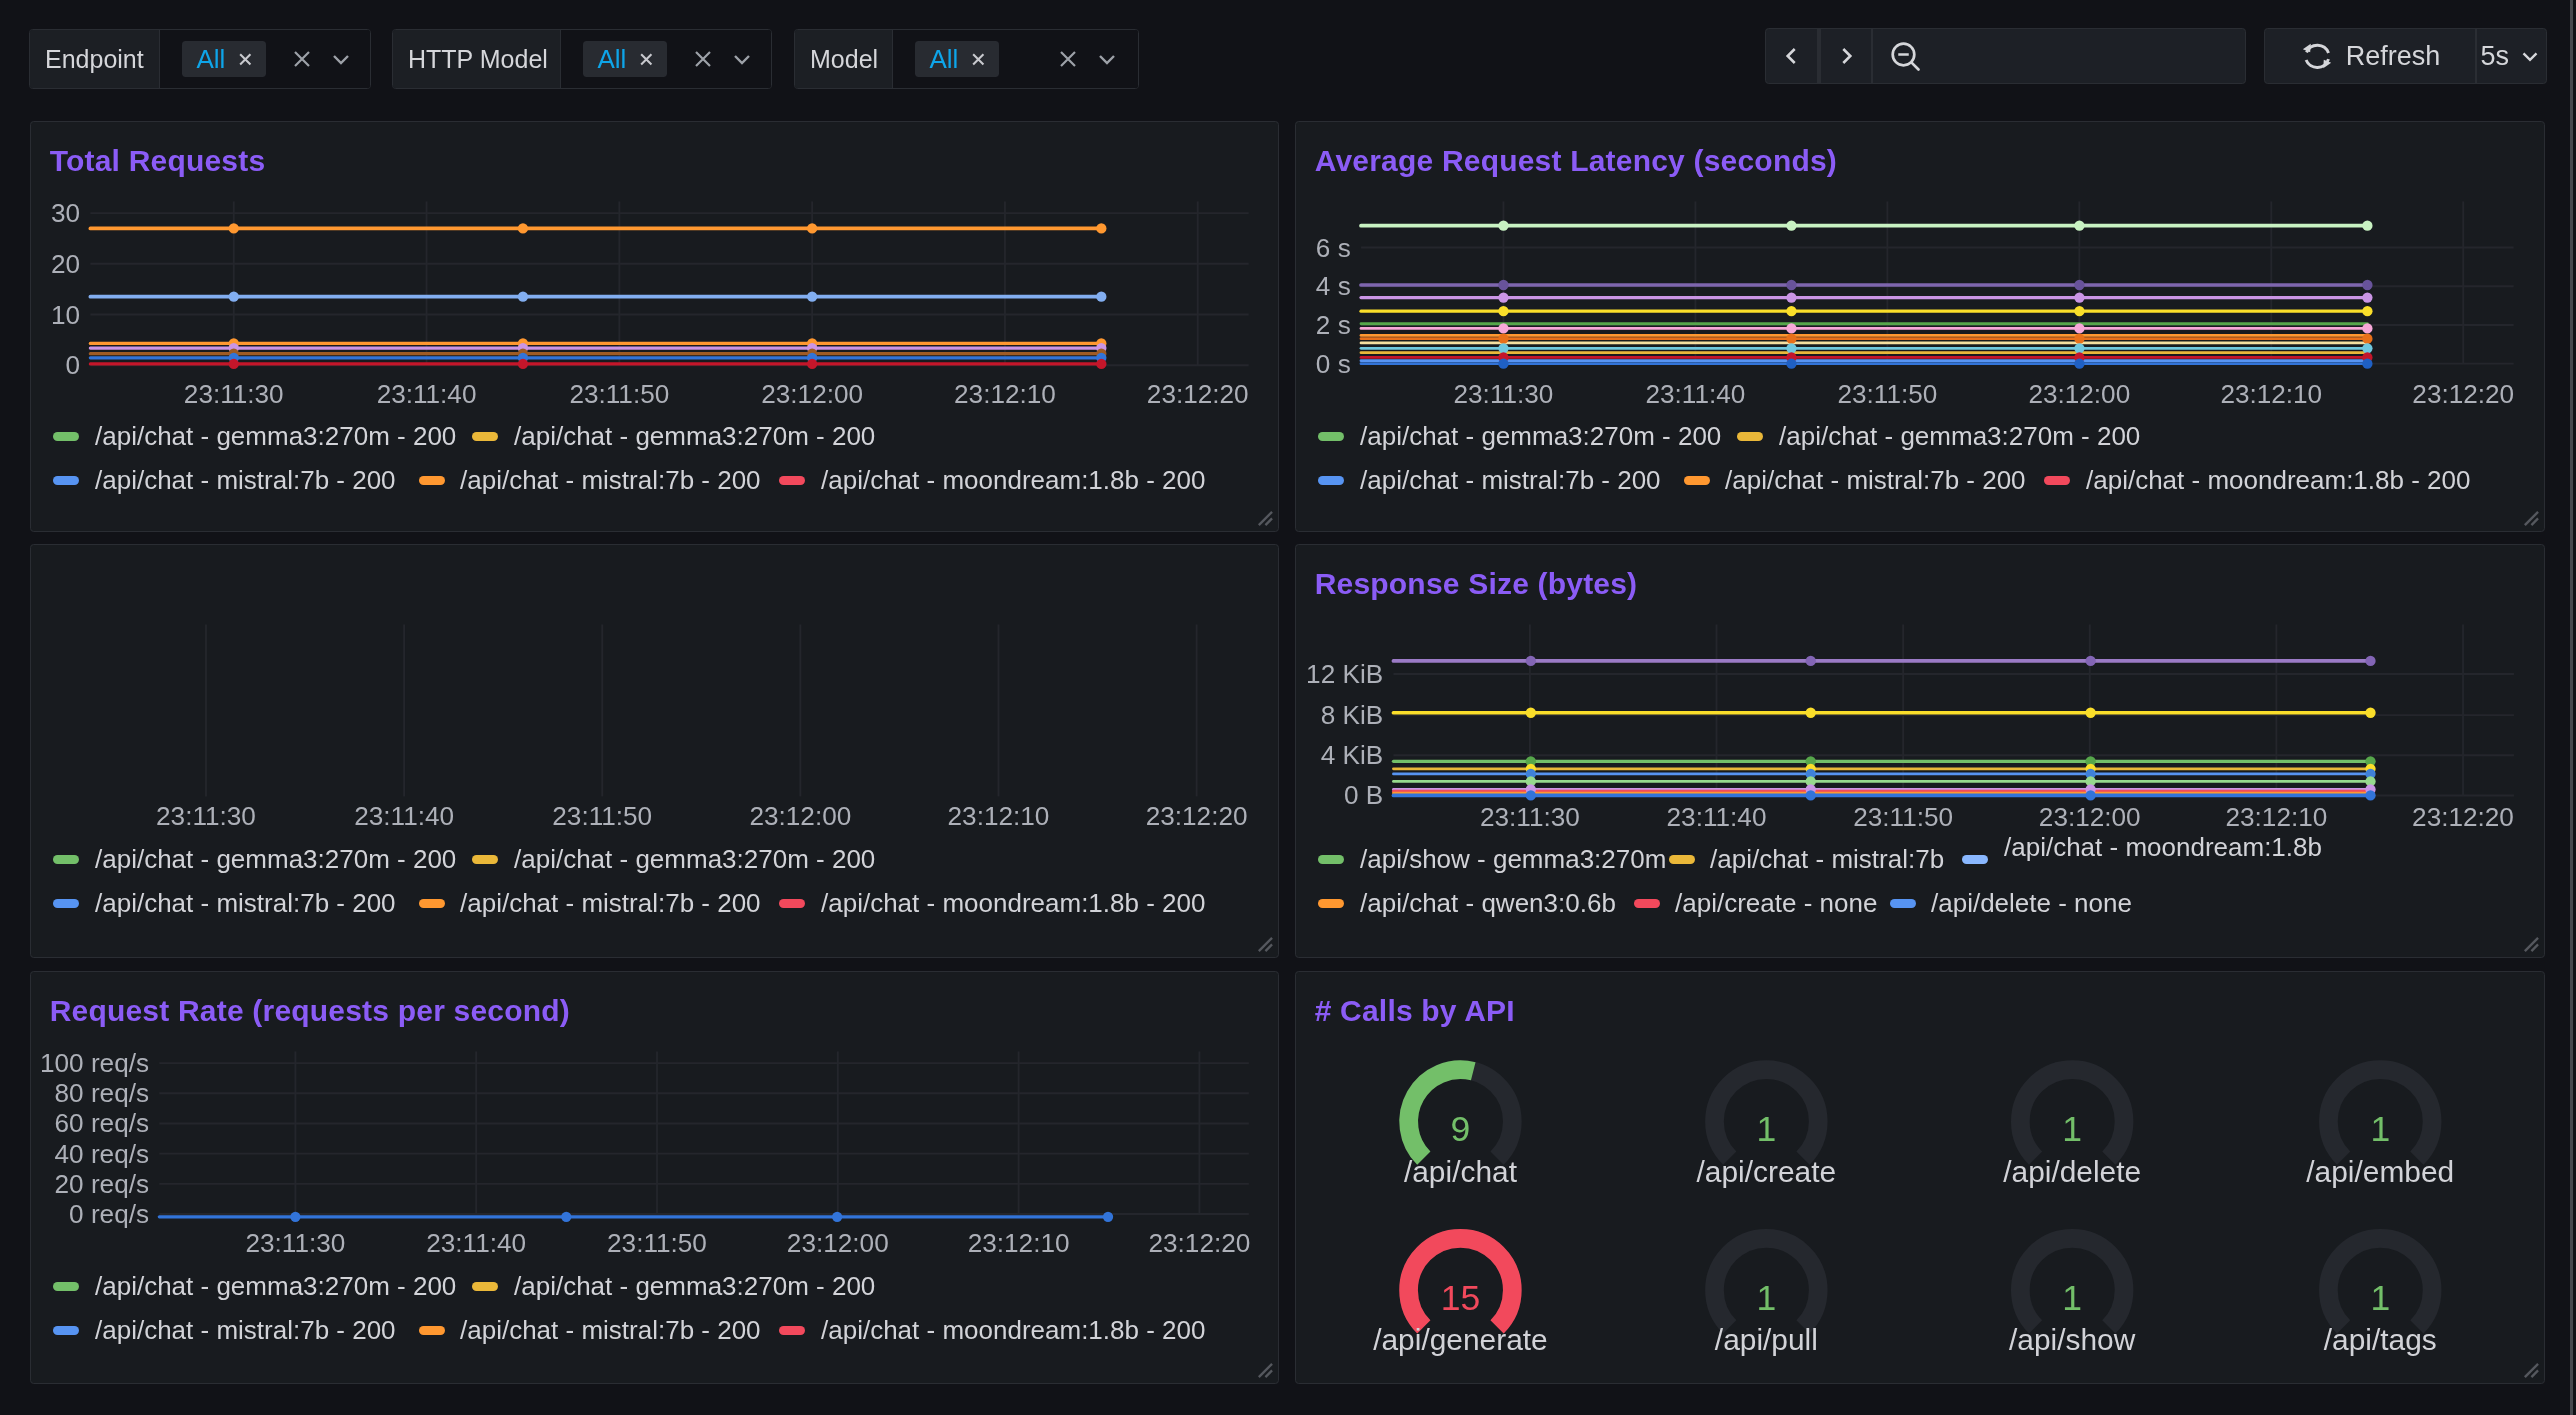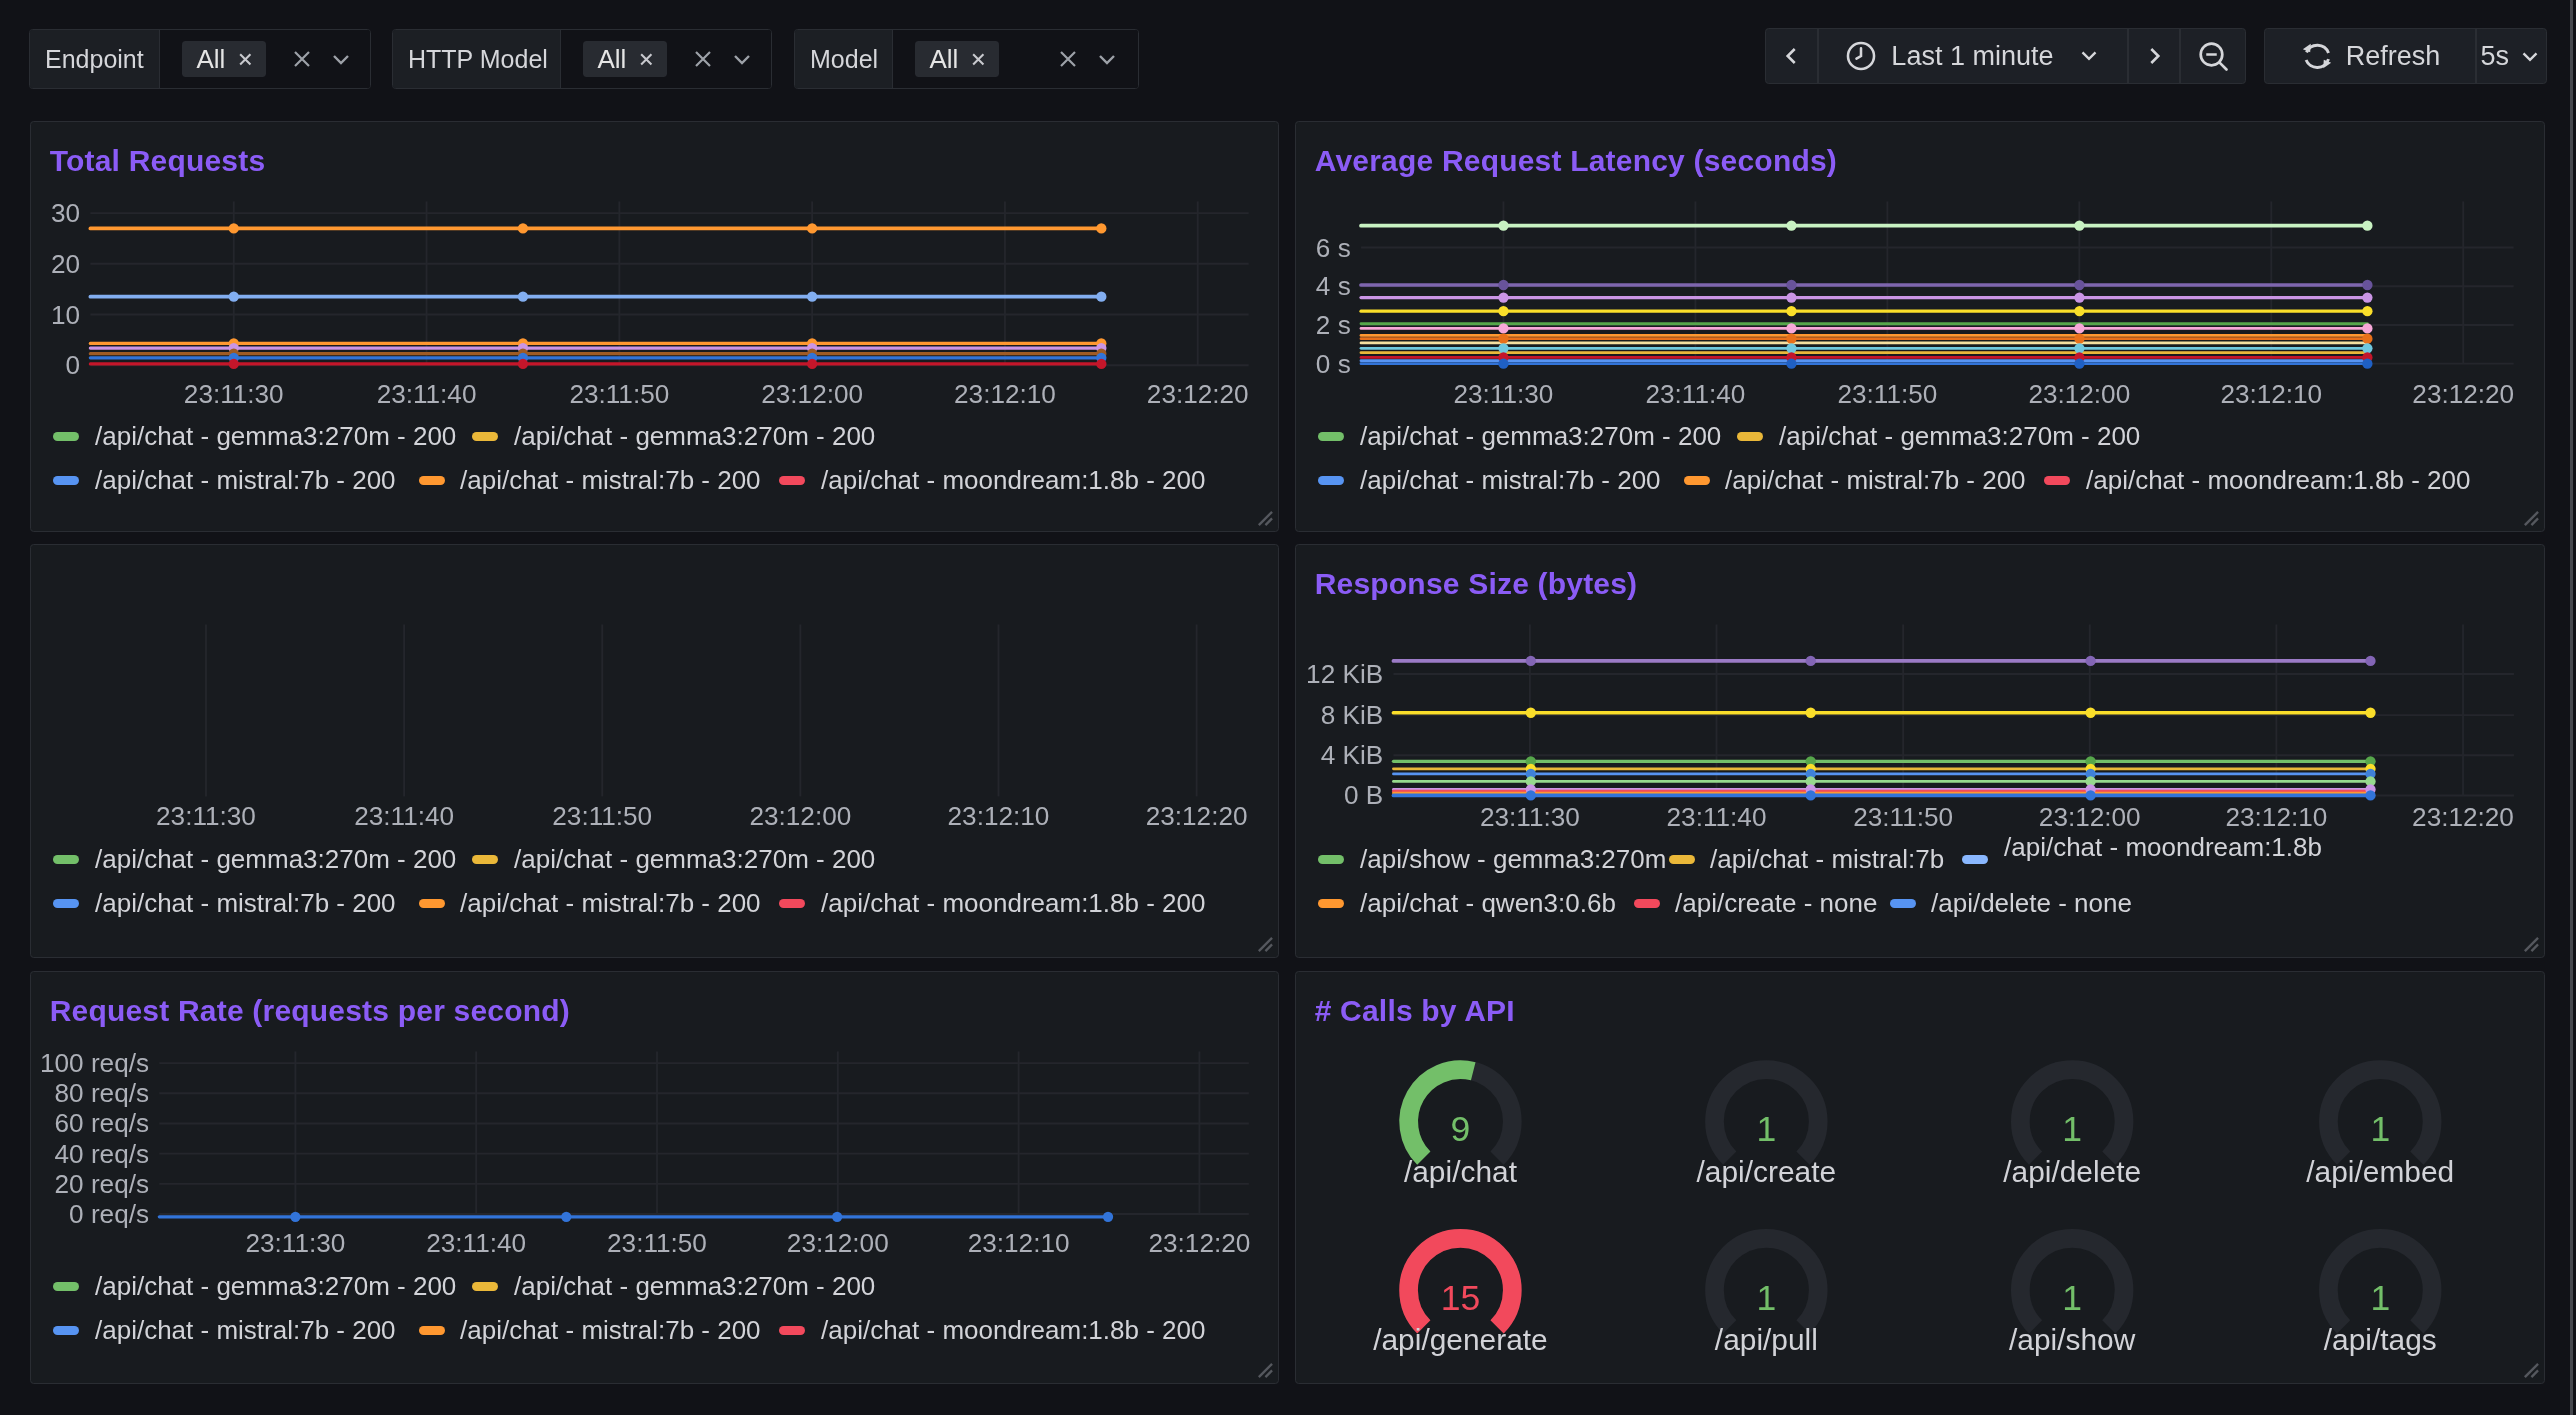--- a/index.html
+++ b/index.html
@@ -13,21 +13,21 @@
 .lt { position:absolute; font-size:26px; color:#d2d3d8; white-space:nowrap; }
 .rh { position:absolute; right:4.7px; bottom:4.7px; }
 .fgroup { position:absolute; top:29px; height:60px; display:flex; border:1.9px solid #2a2d33;
   border-radius:3.7px; background:#111217; }
 .flabel { height:100%; display:flex; align-items:center; padding:0 15px; font-size:25px;
   font-weight:500; color:#d5d6da; background:#1c1f24; border-right:1.9px solid #2a2d33;
   border-radius:1.9px 0 0 1.9px; white-space:nowrap; overflow:hidden; }
 .fvalue { height:100%; display:flex; align-items:center; padding:0 18.7px 0 22.4px; background:#111217;
   border-radius:0 1.9px 1.9px 0; }
 .fchip { display:inline-flex; align-items:center; gap:9.3px; height:36px; padding:0 11.2px 0 14px;
-  background:#282b31; border-radius:3.7px; font-size:26px; color:#e5e5e5; }
+  background:#282b31; border-radius:3.7px; font-size:26px; color:#0ea5e9; }
 .ficons { margin-left:auto; display:inline-flex; align-items:center; gap:15px; padding-left:24px; }
 .tgroup { position:absolute; top:28px; height:56px; display:flex; border:1.9px solid #2a2d33;
   border-radius:3.7px; background:#1d2026; overflow:hidden; }
 .tbtn { height:100%; display:flex; align-items:center; justify-content:center; }
 .tsep { width:1.9px; height:100%; background:#2a2d33; }
 .ttext { font-size:27px; font-weight:500; color:#d5d6da; white-space:nowrap; }
 .vline { position:absolute; top:0; height:1415px; }
 </style></head>
 <body>
 
@@ -79,30 +79,20 @@
       </span>
   </div>
 </div>
 <div class="tgroup" style="left:1765px;width:481px">
   <div class="tbtn" style="width:51px">
       <svg width="26" height="26" viewBox="0 0 24 24">
         <path d="M14.5 5.5 L8 12 L14.5 18.5" stroke="#d5d6da" stroke-width="2.4" fill="none"></path>
       </svg>
     </div>
   <div class="tsep"></div>
-  <div class="tbtn" style="flex:1;gap:13px">
-      <svg width="34" height="34" viewBox="0 0 24 24" fill="none">
-        <circle cx="12" cy="12" r="9.2" stroke="#d5d6da" stroke-width="1.8"></circle>
-        <path d="M12 6.5 V12 L8.8 13.8" stroke="#d5d6da" stroke-width="1.8" stroke-linecap="round"></path>
-      </svg>
-      <span class="ttext">Last 1 minute</span>
-      <span style="margin-left:9.3px"><svg width="26" height="26" viewBox="0 0 24 24">
-          <path d="M6 9.5 L12 15.5 L18 9.5" stroke="#d5d6da" stroke-width="2.2" fill="none"></path>
-        </svg></span>
-    </div>
   <div class="tsep"></div>
   <div class="tbtn" style="width:50px">
       <svg width="26" height="26" viewBox="0 0 24 24">
         <path d="M9.5 5.5 L16 12 L9.5 18.5" stroke="#d5d6da" stroke-width="2.4" fill="none"></path>
       </svg>
     </div>
   <div class="tsep"></div>
   <div class="tbtn" style="width:64px">
       <svg width="36" height="36" viewBox="0 0 24 24" fill="none">
         <circle cx="11" cy="11" r="7.2" stroke="#d5d6da" stroke-width="1.8"></circle>

